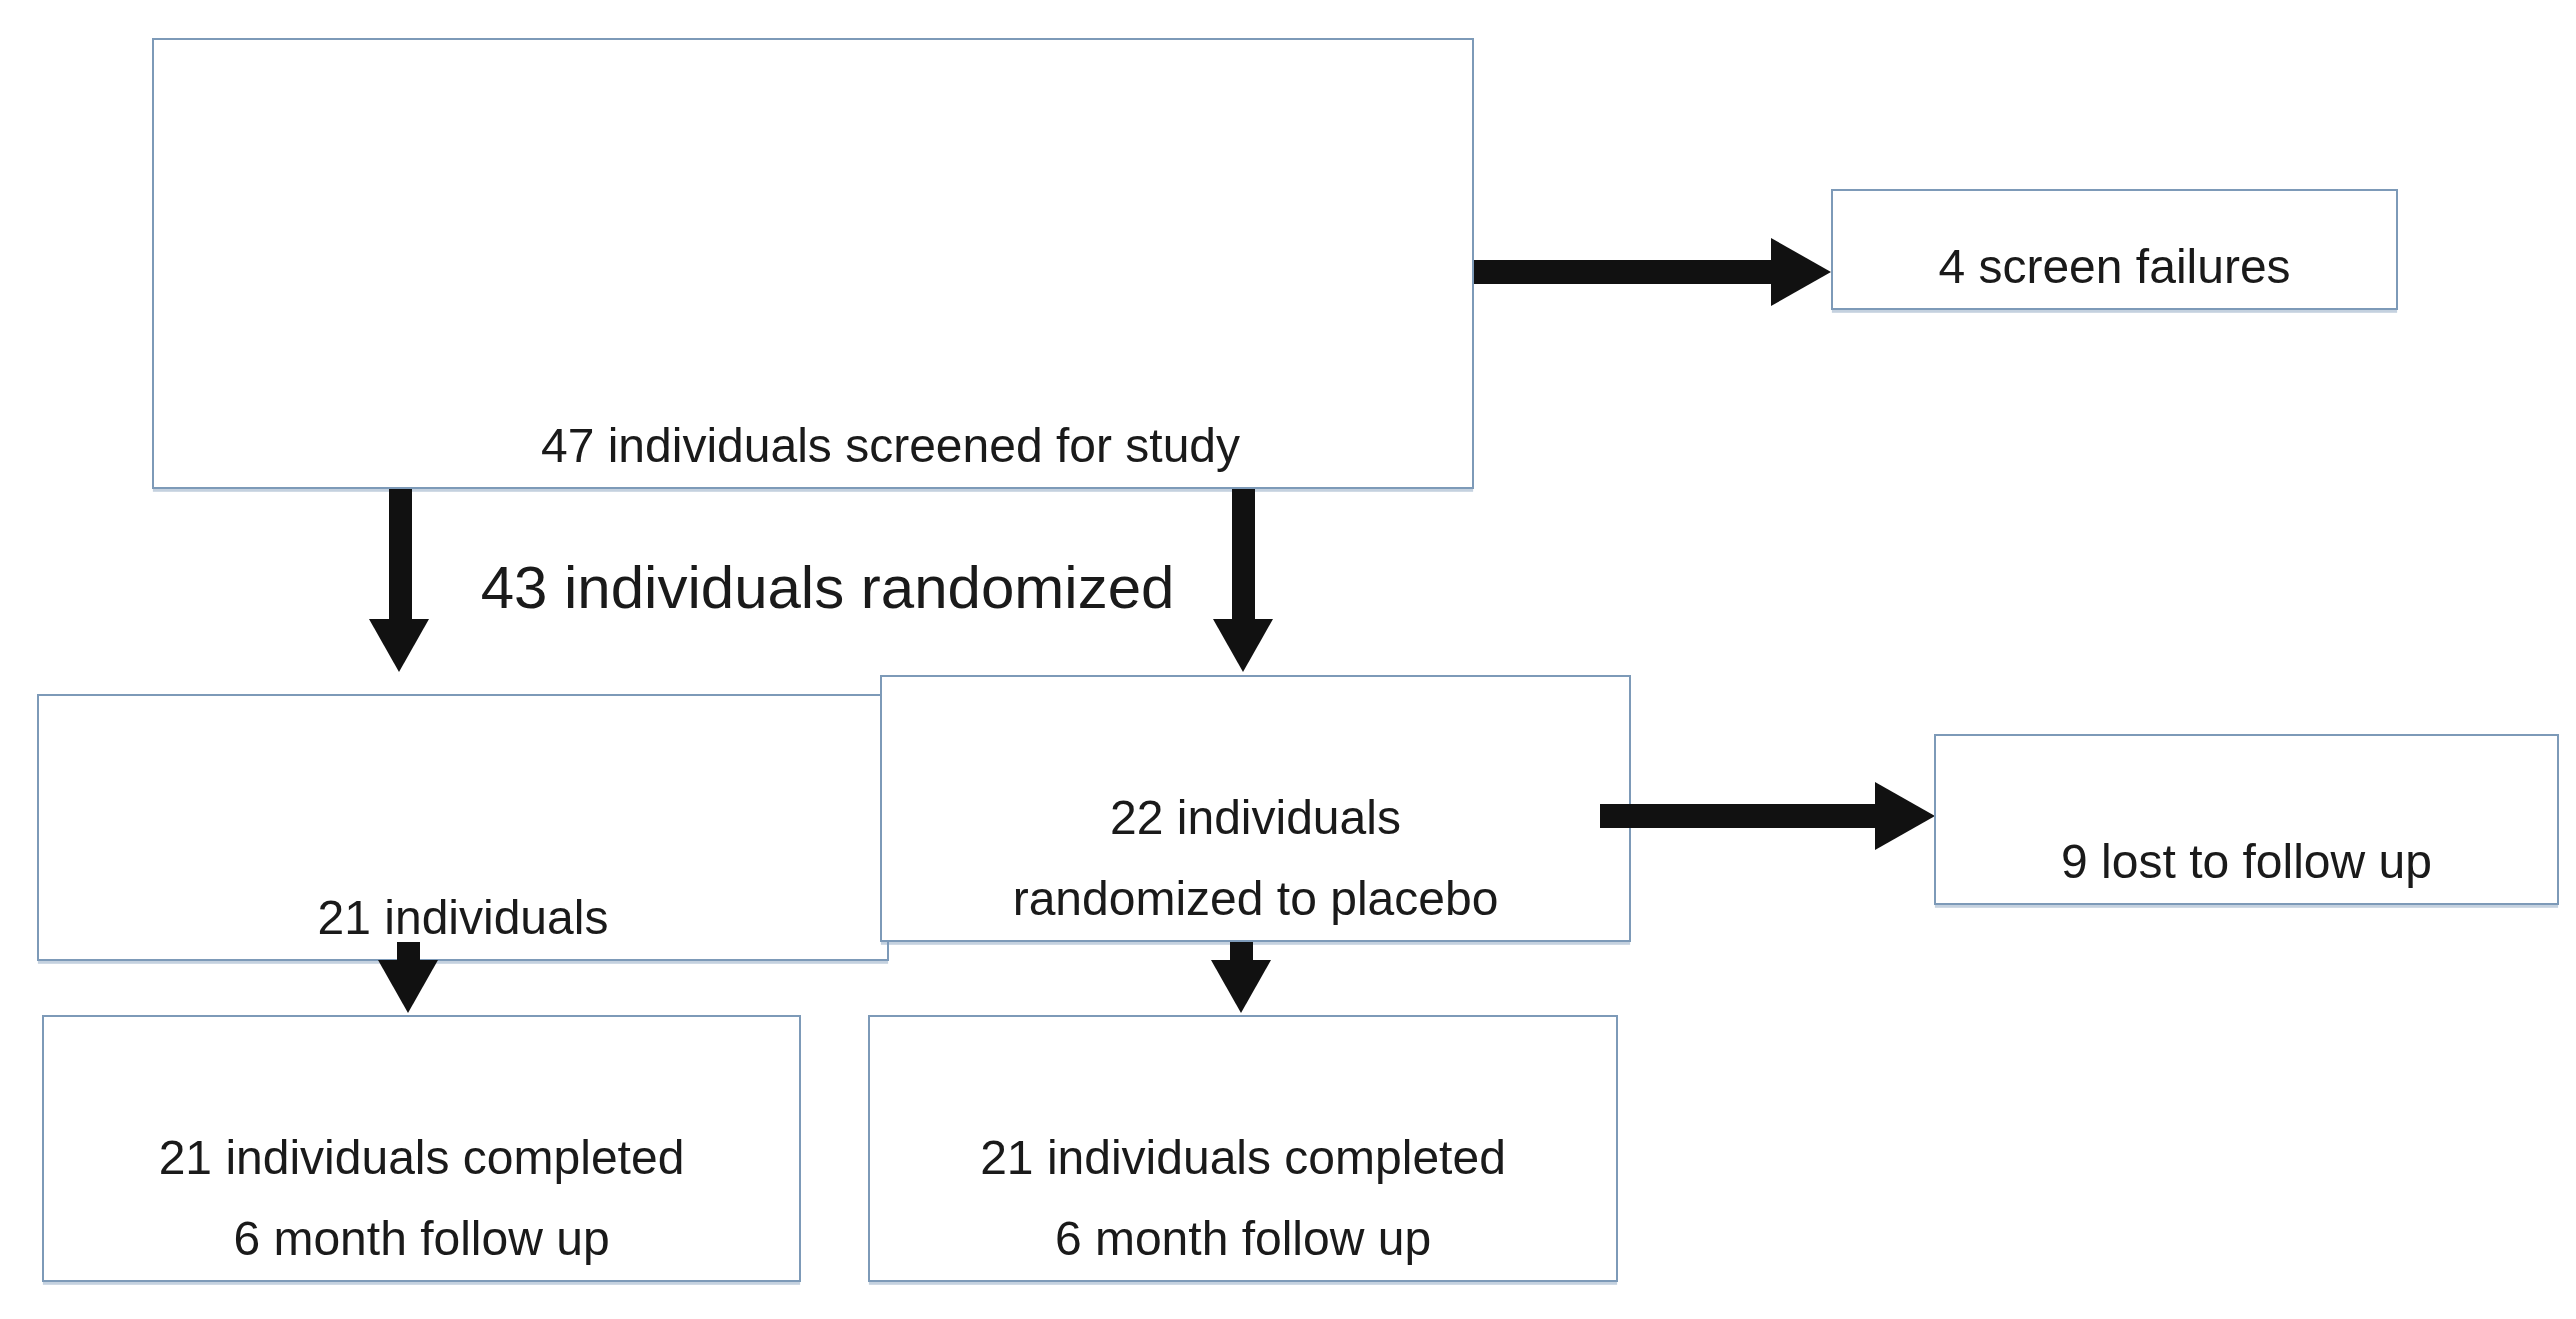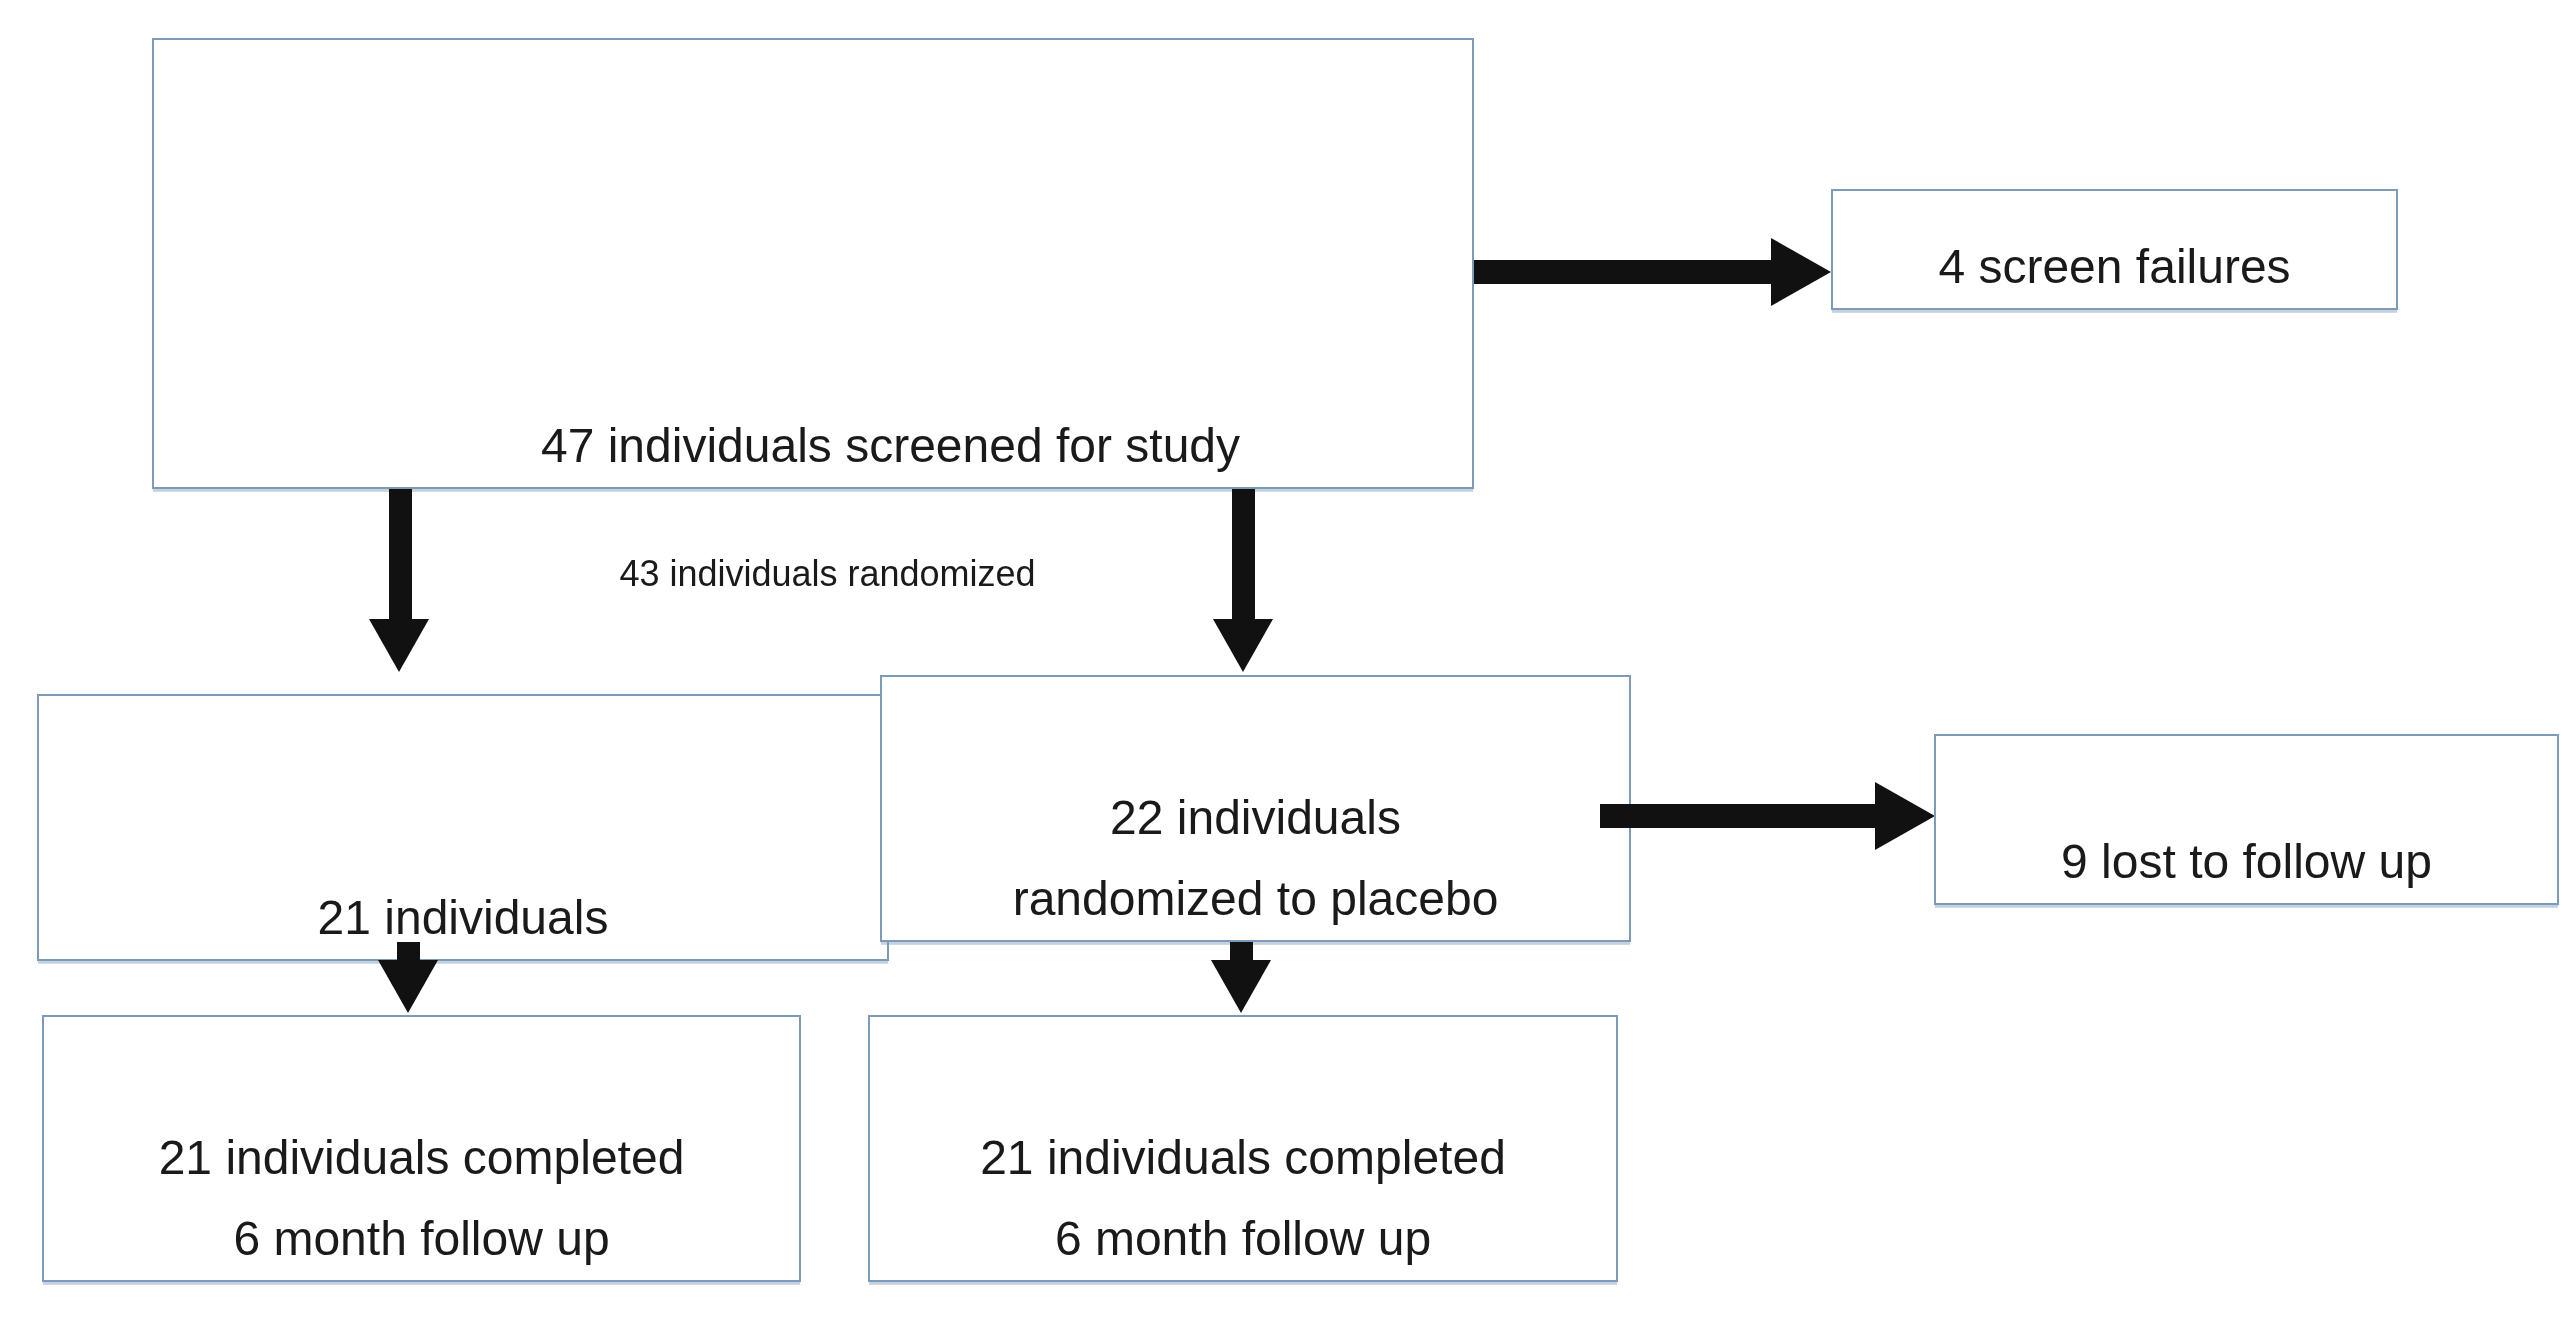--- a/index.html
+++ b/index.html
@@ -16,21 +16,21 @@
     border: 2.7px solid var(--box-border, #7d9ab8);
     background: var(--box-background, #ffffff);
     display: flex; flex-direction: column;
     align-items: center; justify-content: flex-end;
     text-align: center;
     font-size: 48px; line-height: 1.7;
     box-shadow: 0 3.7px 0 -0.9px rgba(125,154,184,.45);
   }
   .box span { display: block; }
   .edge-label {
-    position: absolute; font-size: 36px; text-align: center;
+    position: absolute; font-size: 60px; text-align: center;
   }
   .shaft-h { position: absolute; height: 24px; background: var(--arrow, #111111); }
   .shaft-v { position: absolute; width: 23px;  background: var(--arrow, #111111); }
   .head-right {
     position: absolute; width: 0; height: 0;
     border-top: 34px solid transparent; border-bottom: 34px solid transparent;
     border-left: 60px solid var(--arrow, #111111);
   }
   .head-down {
     position: absolute; width: 0; height: 0;

